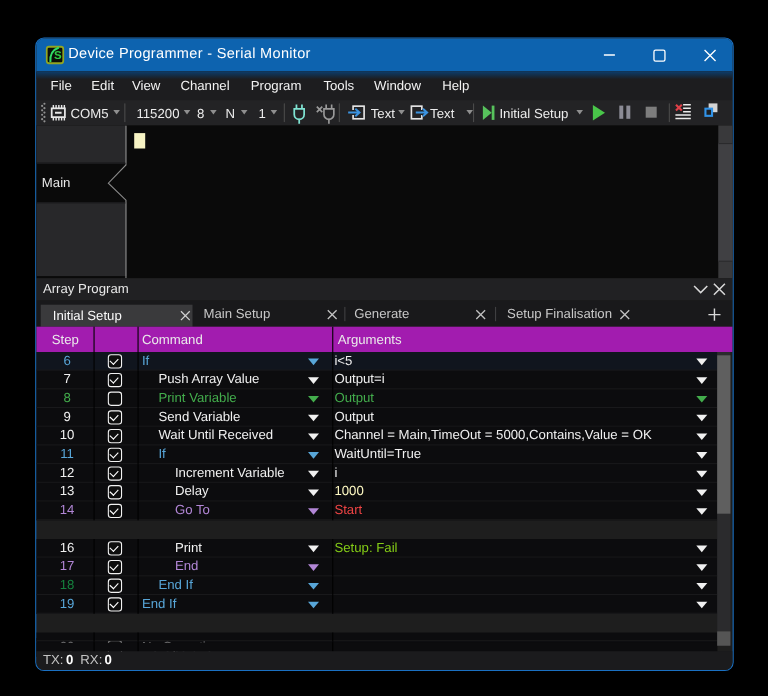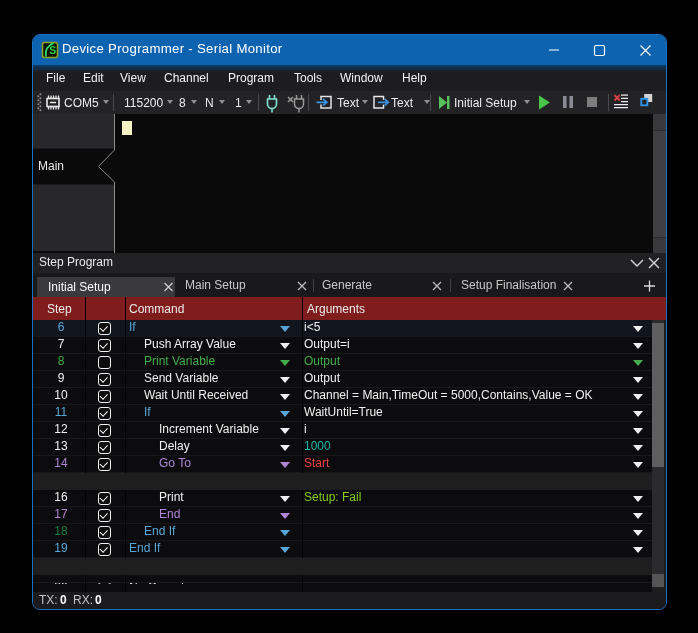--- a/index.html
+++ b/index.html
@@ -21,21 +21,21 @@
 #sidebar{position:absolute;left:0;top:0;width:82px;height:137px;}
 .sbsec{position:absolute;left:0;width:82px;background:#28282a;}
 #cursor{position:absolute;left:89px;top:7px;width:10px;height:14px;background:#f7f3c4;}
 #sscroll{position:absolute;left:620px;top:0;width:14px;height:139px;background:#39393b;}
 
 #sphead{position:absolute;left:0;top:218px;width:100%;height:20px;background:#212123;}
 #tabs{position:absolute;left:0;top:238px;width:100%;height:24px;background:#19191b;}
 #seltab{position:absolute;left:4px;top:4px;width:138px;height:20px;background:#3a3a3c;}
 .tabx{position:absolute;top:5px;font-size:12px;color:#c8c8c8;}
 .tdiv{position:absolute;top:6px;height:13px;width:1px;background:#3f3f41;}
-#thead{position:absolute;left:0;top:262px;width:100%;height:23px;background:#7f1d1d;}
+#thead{position:absolute;left:0;top:262px;width:100%;height:23px;background:#a21caf;}
 #thead span{position:absolute;top:5px;font-size:12px;color:#eaeaea;}
 #thead .cl{top:0;height:23px;}
 .row{position:absolute;left:0;width:619px;height:17px;background:#0c0c0e;border-bottom:1px solid #19191b;}
 .row .num{left:0;width:56px;text-align:center;}
 .cb{position:absolute;left:64.5px;top:2px;width:13px;height:13px;border:1.8px solid #f2f2f2;border-radius:3px;background:#0e0e0e;}
 .cb.ck::after{content:"";position:absolute;left:1.2px;top:1.5px;width:6.4px;height:3.6px;border-left:1.9px solid #fff;border-bottom:1.9px solid #fff;transform:rotate(-47deg);}
 .da{position:absolute;top:5.5px;width:0;height:0;border-left:5px solid transparent;border-right:5px solid transparent;border-top:6px solid #fff;}
 .cl{position:absolute;top:0;height:17px;width:1px;background:#000;}
 #tscroll{position:absolute;left:619px;top:285px;width:12px;height:267px;background:#2b2b2d;}
 #status{position:absolute;left:0;top:557px;width:100%;height:19px;background:#1b1b1d;padding-left:36px;}
@@ -169,21 +169,21 @@
    <path d="M81.5 0 V36 L65.5 52.5 L81.5 68 V139" stroke="#8a8a8a" stroke-width="1" fill="none"></path>
    <path d="M0 34.5 H81" stroke="#1a1a1c" stroke-width="1"></path>
    <path d="M0 70.5 H81" stroke="#1a1a1c" stroke-width="1"></path>
   </svg>
   <div id="cursor"></div>
   <div id="sscroll">
         <div style="position:absolute;left:0;top:16px;width:14px;height:108px;background:#404043;border-top:1px solid #2a2a2c;border-bottom:1px solid #2a2a2c"></div>
       </div>
  </div>
  <div id="sphead">
-  <span class="t" style="left:6px;color:#e8e8e8">Step Program</span>
+  <span class="t" style="left:6px;color:#e8e8e8">Array Program</span>
   <svg width="635" height="20">
    <path d="M598 7 l6 6 l6 -6" stroke="#d8d8d8" stroke-width="1.4" fill="none"></path>
    <path d="M616 5 l10 10 M626 5 l-10 10" stroke="#d8d8d8" stroke-width="1.4" fill="none"></path>
   </svg>
  </div>
  <div id="tabs">
   <div id="seltab">
         <span style="position:absolute;left:11px;top:3px;font-size:12px;color:#fafafa">Initial Setup</span>
    <svg width="138" height="20">
           <path d="M127.5 6 l8 8 M135.5 6 l-8 8" stroke="#cfcfcf" stroke-width="1.2" fill="none"></path>
@@ -284,21 +284,21 @@
 <span class="da" style="left:600px;border-top-color:#f0f0f0"></span>
 <span class="cl" style="left:52px"></span>
       <span class="cl" style="left:92px"></span>
       <span class="cl" style="left:269px"></span>
 </div>
 <div class="row" style="top:404px;">
 <span class="t num" style="color:#f0f0f0">13</span>
 <span class="cb ck"></span>
 <span class="t" style="left:126px;color:#f0f0f0">Delay</span>
 <span class="da" style="left:247px;border-top-color:#f0f0f0"></span>
-<span class="t" style="left:271px;color:#14b8a6">1000</span>
+<span class="t" style="left:271px;color:#fef9c3">1000</span>
 <span class="da" style="left:600px;border-top-color:#f0f0f0"></span>
 <span class="cl" style="left:52px"></span>
       <span class="cl" style="left:92px"></span>
       <span class="cl" style="left:269px"></span>
 </div>
 <div class="row" style="top:421px;">
 <span class="t num" style="color:#b286d6">14</span>
 <span class="cb ck"></span>
 <span class="t" style="left:126px;color:#b286d6">Go To</span>
 <span class="da" style="left:247px;border-top-color:#b286d6"></span>

